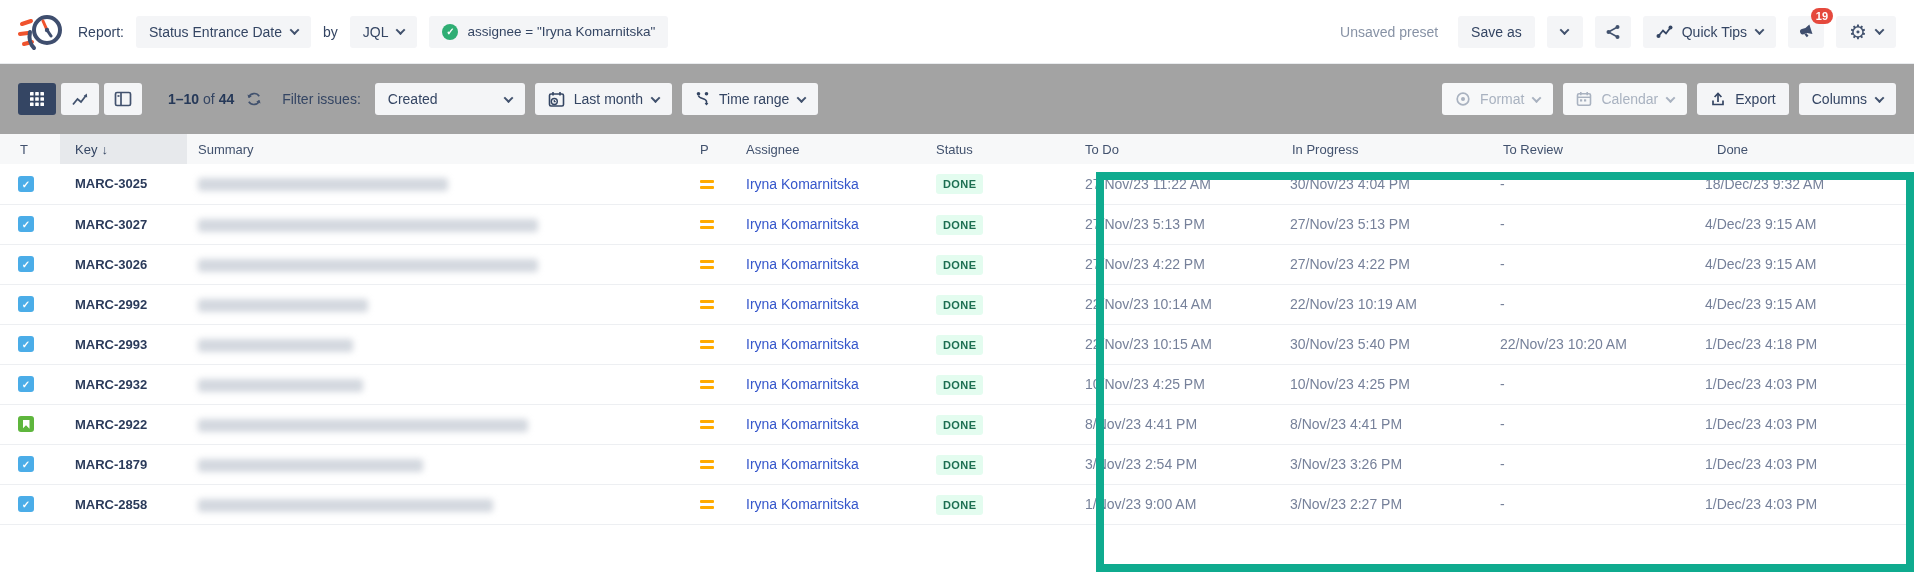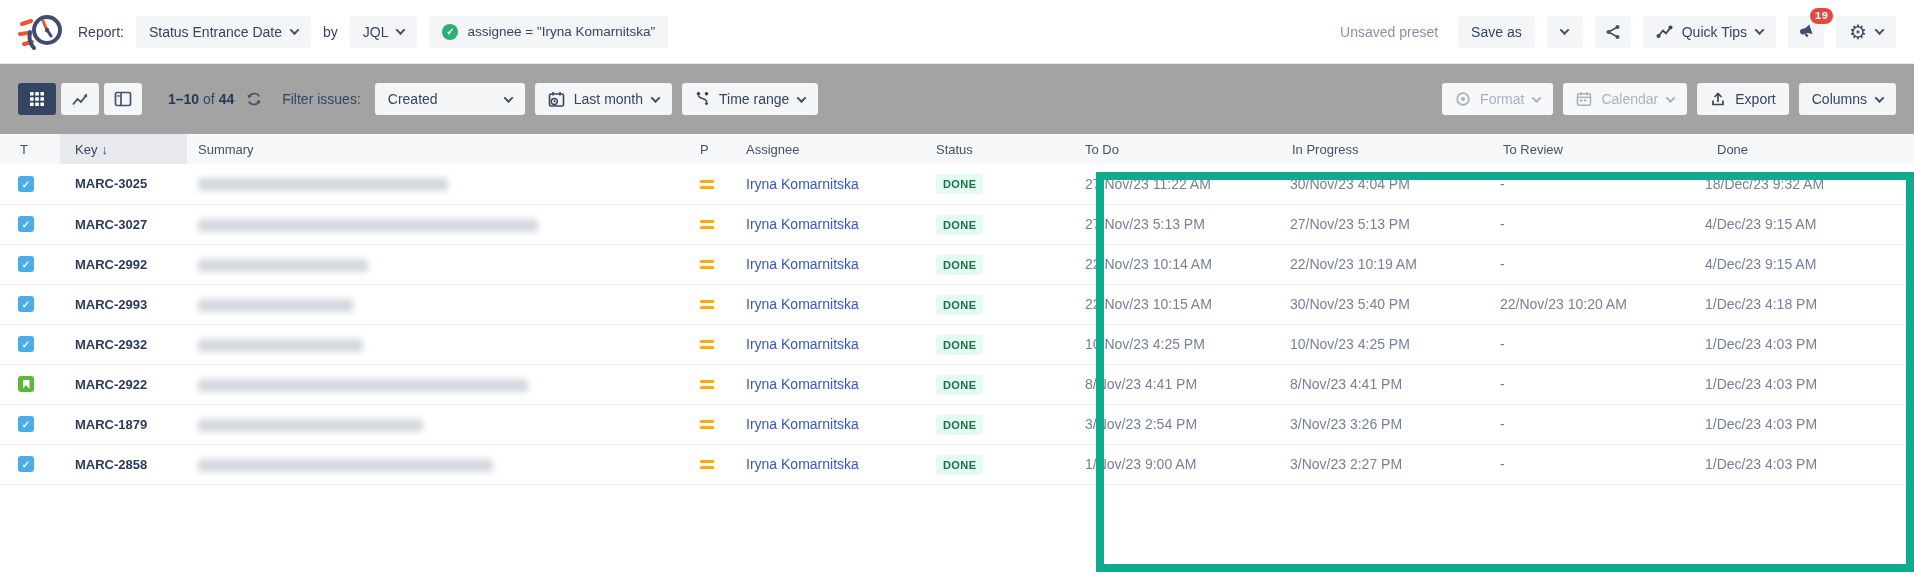--- a/index.html
+++ b/index.html
@@ -14,21 +14,21 @@
   .logo { width:48px; height:48px; flex:0 0 auto; }
   .lbl { font-size:14px; color:#344563; }
   .pill { display:inline-flex; align-items:center; gap:9px; background:#f4f5f7; border-radius:3px;
           height:32px; padding:0 13px; font-size:14px; color:#344563; font-weight:500;
           cursor:pointer; white-space:nowrap; border:none; }
   .pill.icon-only { width:36px; justify-content:center; padding:0; }
   .chev { width:7px; height:7px; border-right:2px solid #42526e; border-bottom:2px solid #42526e;
           transform:rotate(45deg) translate(-1px,-1px); flex:0 0 auto; }
   .spacer { flex:1; }
   .unsaved { color:#8792a5; font-size:14px; margin-right:8px; white-space:nowrap; }
-  .bell-wrap { position:relative;font-family:Liberation Mono, monospace; }
+  .bell-wrap { position:relative; }
   .notif-badge { position:absolute; top:-8px; right:-9px; background:var(--badge-red,#e5493d);
           color:#fff; font-size:11px; font-weight:700; border-radius:10px; padding:2px 5px; line-height:1.1; }
   .gear-glyph { font-size:20px; line-height:1; color:#42526e; }
   .check-circle { width:16px; height:16px; border-radius:50%; background:var(--valid-green,#2fae74);
           display:inline-flex; align-items:center; justify-content:center; color:#fff;
           font-size:10px; font-weight:700; flex:0 0 auto; }
   .jql-text { font-size:13.5px; }
 
   
   .toolbar { height:70px; display:flex; align-items:center; padding:0 18px; gap:10px; background:#a3a3a3; }
@@ -324,20 +324,32 @@
     <td class="c-prio"><span class="prio"></span></td>
     <td class="c-assignee"><a class="assignee-link">Iryna Komarnitska</a></td>
     <td class="c-status"><span class="badge-done">DONE</span></td>
     <td class="c-date c-todo">27/Nov/23 5:13 PM</td>
     <td class="c-date c-inprog">27/Nov/23 5:13 PM</td>
     <td class="c-date c-toreview">-</td>
     <td class="c-date c-done">4/Dec/23 9:15 AM</td>
   </tr>
       <tr>
     <td class="c-type"><span class="type-icon task"></span></td>
+    <td class="c-key">MARC-3026</td>
+    <td class="c-summary"><span class="redacted" style="width: 340px;"></span></td>
+    <td class="c-prio"><span class="prio"></span></td>
+    <td class="c-assignee"><a class="assignee-link">Iryna Komarnitska</a></td>
+    <td class="c-status"><span class="badge-done">DONE</span></td>
+    <td class="c-date c-todo">27/Nov/23 4:22 PM</td>
+    <td class="c-date c-inprog">27/Nov/23 4:22 PM</td>
+    <td class="c-date c-toreview">-</td>
+    <td class="c-date c-done">4/Dec/23 9:15 AM</td>
+  </tr>
+      <tr>
+    <td class="c-type"><span class="type-icon task"></span></td>
     <td class="c-key">MARC-2992</td>
     <td class="c-summary"><span class="redacted" style="width: 170px;"></span></td>
     <td class="c-prio"><span class="prio"></span></td>
     <td class="c-assignee"><a class="assignee-link">Iryna Komarnitska</a></td>
     <td class="c-status"><span class="badge-done">DONE</span></td>
     <td class="c-date c-todo">22/Nov/23 10:14 AM</td>
     <td class="c-date c-inprog">22/Nov/23 10:19 AM</td>
     <td class="c-date c-toreview">-</td>
     <td class="c-date c-done">4/Dec/23 9:15 AM</td>
   </tr>

